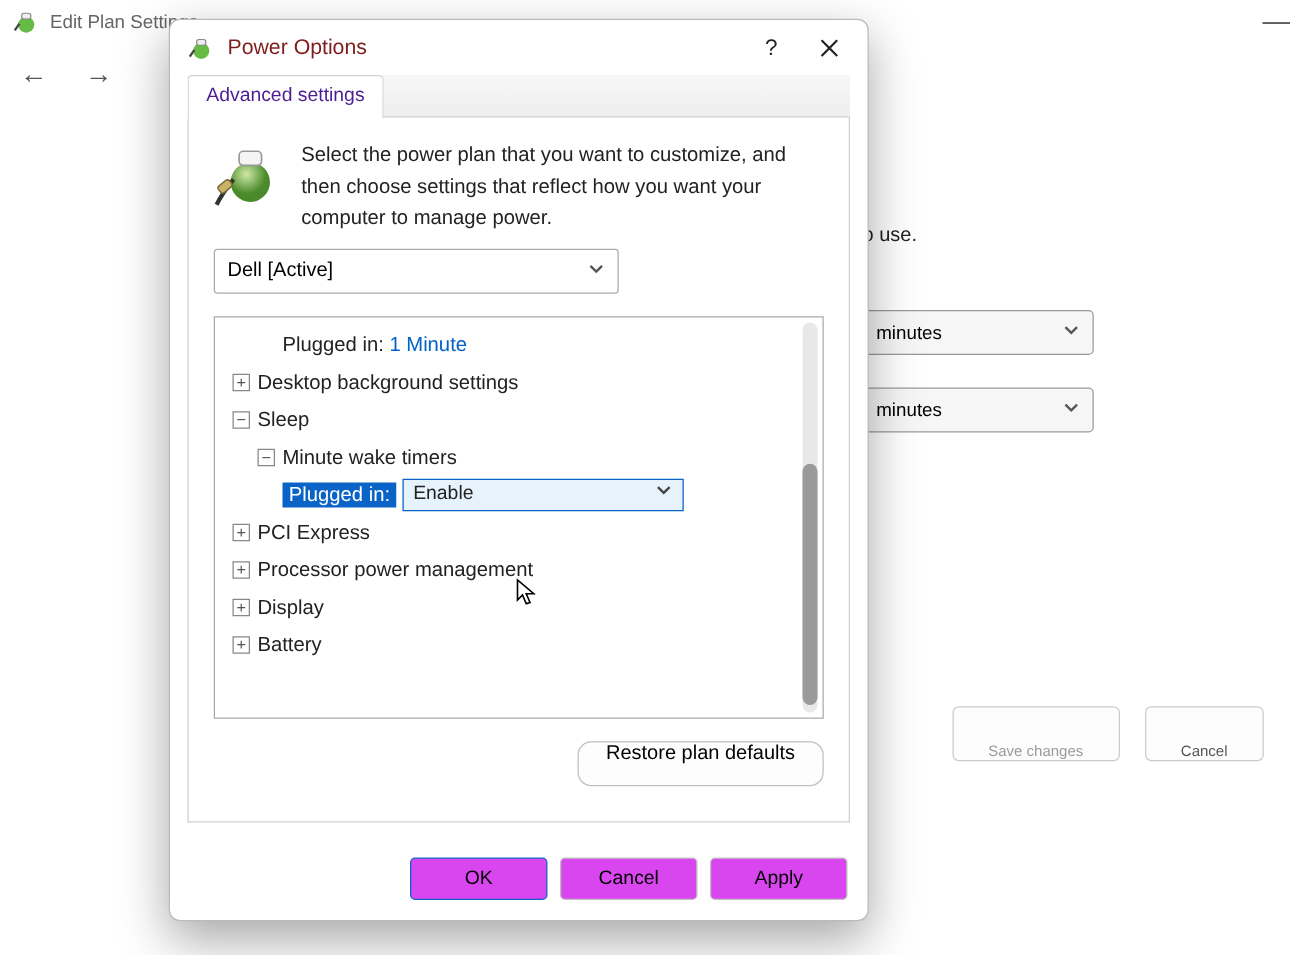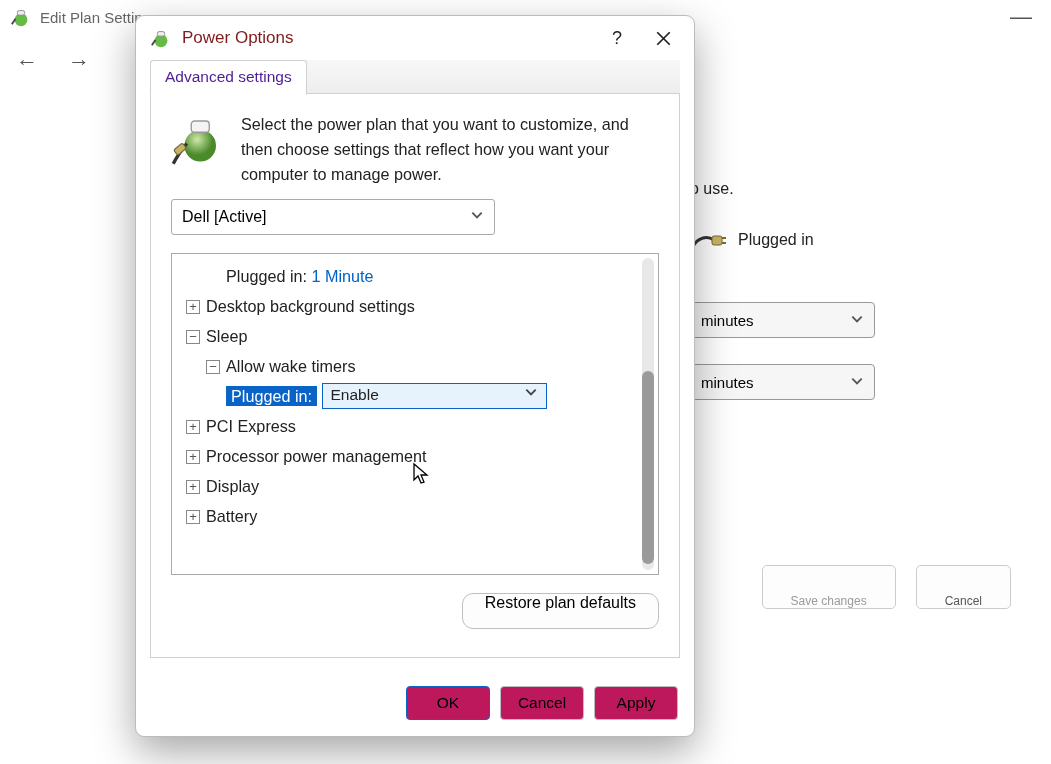--- a/index.html
+++ b/index.html
@@ -65,21 +65,21 @@
     .tree .pi-link { color:#0063c6; }
     .sel-label { background:#0a63c6; color:#fff; padding:1px 5px; }
     .combo { display:inline-flex; align-items:center; border:1px solid #0a63c6; background:#e6f2fc; height:26px; width:225px; padding:0 8px; font-size:15.5px; vertical-align:2px; }
     .combo .chev { margin-left:auto; color:#444; font-size:12px;}
     .tree .pluggedin-first { padding-left:48px; }
 
     .restore-row { display:flex; justify-content:flex-end; padding:18px 0 0 0; }
     .restore-btn { height:36px; padding:0 22px; border:1px solid #bfbfbf; border-radius:11px; background:#fdfdfd; font-size:16px; }
 
     .dlg-buttons { display:flex; justify-content:flex-end; gap:10px; padding:14px 16px 16px 16px; }
-    .dlg-btn { height:34px; width:84px; border:1px solid #bfbfbf; border-radius:4px; background:#be185d; font-size:15.5px; display:flex; align-items:center; justify-content:center; }
+    .dlg-btn { height:34px; width:110px; border:1px solid #bfbfbf; border-radius:4px; background:#d946ef; font-size:15.5px; display:flex; align-items:center; justify-content:center; }
     .dlg-btn.primary { border:1.5px solid #0a63c6; }
 
     .cursor { position:absolute; left:412px; top:462px; width:20px; height:24px; pointer-events:none; }
     .cursor svg{width:100%;height:100%;}
 
     .chev-svg { width:14px; height:14px; }
   </style>
 </head>
 <body>
 
@@ -95,31 +95,20 @@
     <span>Edit Plan Settings</span>
     <span class="parent-min">—</span>
   </div>
   <div class="parent-toolbar">
     <span class="nav-arrow">←</span>
     <span class="nav-arrow">→</span>
   </div>
 
   <div class="parent-body">
     <div class="parent-label" style="margin-bottom:30px;">o use.</div>
-    <div class="plugged-in-row">
-      <span class="plug-icon">
-        <svg viewBox="0 0 36 24">
-            <path d="M2 20 C 8 8, 18 8, 24 12" stroke="#333" stroke-width="3" fill="none"></path>
-            <rect x="22" y="8" width="10" height="9" rx="2" fill="#c9b36a" stroke="#7a6a30"></rect>
-            <line x1="32" y1="10" x2="36" y2="10" stroke="#7a6a30" stroke-width="2"></line>
-            <line x1="32" y1="15" x2="36" y2="15" stroke="#7a6a30" stroke-width="2"></line>
-          </svg>
-      </span>
-      <span class="parent-label">Plugged in</span>
-    </div>
     <div class="parent-select">
       <span>minutes</span>
       <span class="chev"><svg class="chev-svg" viewBox="0 0 12 12">
             <path d="M2 4 L6 8 L10 4" stroke="#555" stroke-width="1.6" fill="none"></path>
           </svg></span>
     </div>
     <div class="parent-select" style="margin-top:26px;">
       <span>minutes</span>
       <span class="chev"><svg class="chev-svg" viewBox="0 0 12 12">
             <path d="M2 4 L6 8 L10 4" stroke="#555" stroke-width="1.6" fill="none"></path>
@@ -187,21 +176,21 @@
       </div>
 
       <div class="tree-box">
         <div class="tree">
           <div class="pluggedin-first">
             <span>Plugged in:</span>
             <span class="pi-link">1 Minute</span>
           </div>
           <div class="lvl0"><span class="tw">+</span><span>Desktop background settings</span></div>
           <div class="lvl0"><span class="tw">−</span><span>Sleep</span></div>
-          <div class="lvl1"><span class="tw">−</span><span>Allow wake timers</span></div>
+          <div class="lvl1"><span class="tw">−</span><span>Minute wake timers</span></div>
           <div class="lvl2">
             <span class="sel-label">Plugged in:</span>
             <span class="combo">
               <span>Enable</span>
               <span class="chev"><svg class="chev-svg" viewBox="0 0 12 12">
                     <path d="M2 4 L6 8 L10 4" stroke="#444" stroke-width="1.6" fill="none"></path>
                   </svg></span>
             </span>
           </div>
           <div class="lvl0"><span class="tw">+</span><span>PCI Express</span></div>

